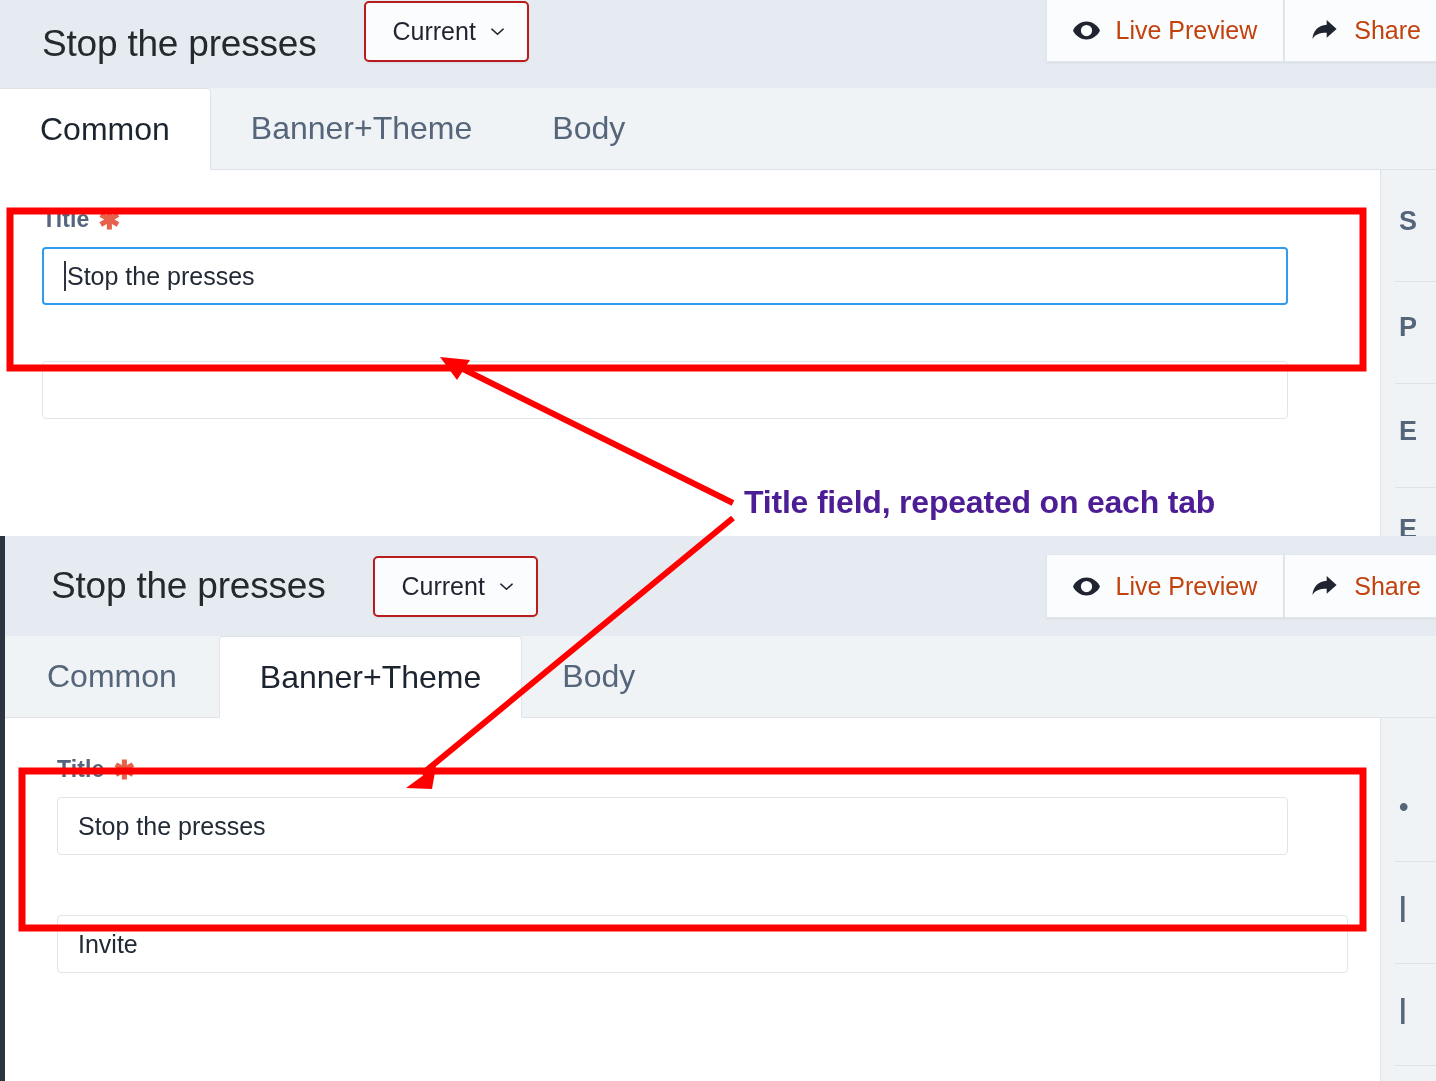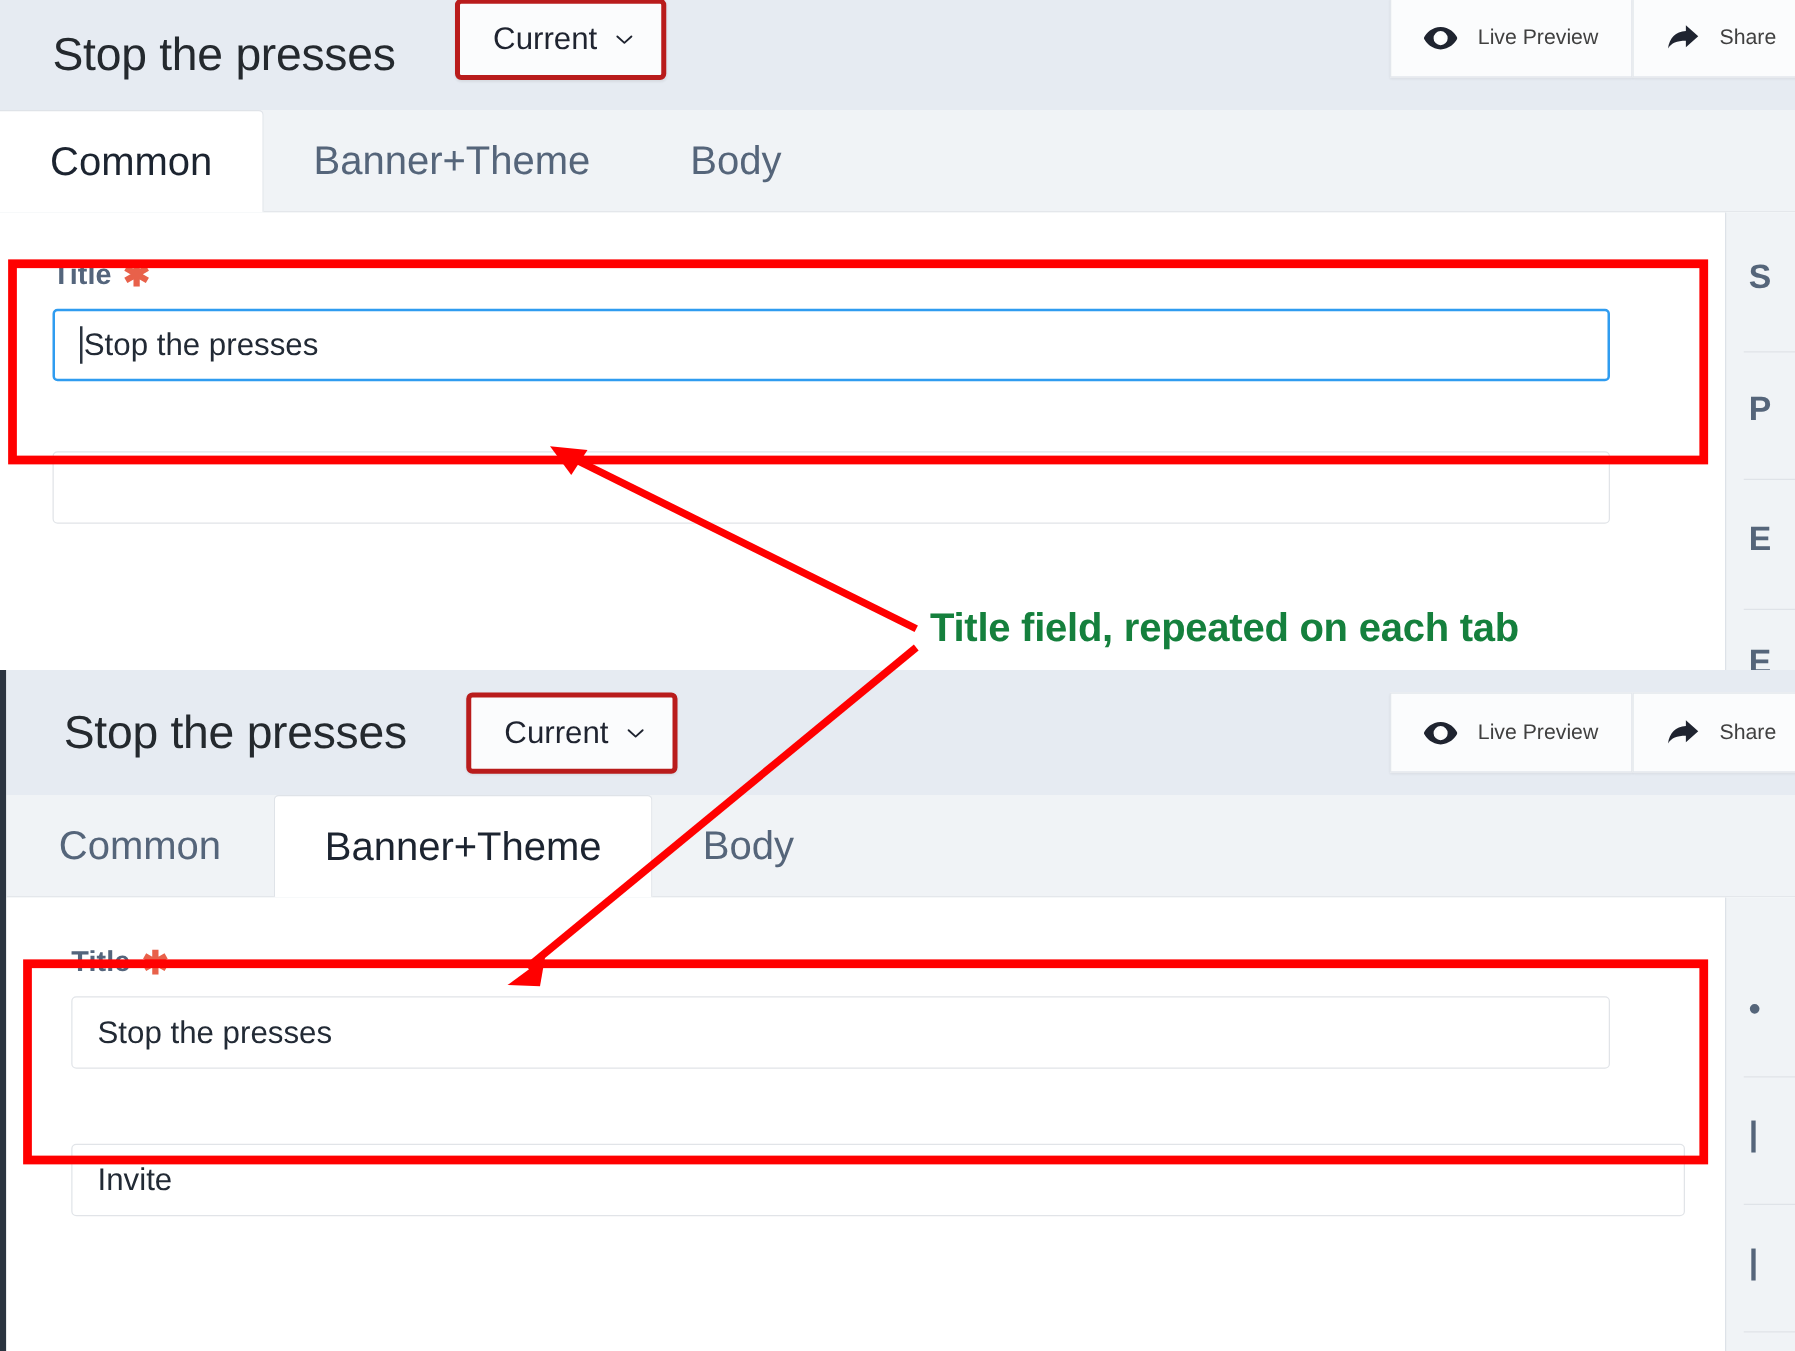--- a/index.html
+++ b/index.html
@@ -25,21 +25,21 @@
   .app-title {
     font-size: 37px;
     font-weight: 400;
     color: #24292e;
     letter-spacing: -0.2px;
     white-space: nowrap;
   }
   .current-btn {
     margin-left: 48px;
     background: #fbfcfd;
-    border: 4px solid #b91c1c;
+    border: 2px solid #b91c1c;
     border-radius: 5px;
     padding: 14px 22px 14px 26px;
     display: flex;
     align-items: center;
     gap: 14px;
     box-shadow: 0 1px 2px rgba(27,31,35,.07);
   }
   .current-btn .lbl { font-size: 25px; color: #1f2430; }
   .chev { display:block; width: 15px; height: 15px; }
   .chev svg { display:block; }
@@ -54,21 +54,21 @@
   .hdr-btn {
     background: #fbfcfd;
     border: 1px solid #e3e7ec;
     display: flex;
     align-items: center;
     gap: 16px;
     padding: 0 26px;
     height: 100%;
     box-shadow: 0 1px 2px rgba(27,31,35,.07);
   }
-  .hdr-btn .lbl { font-size: 17px; color: #404040; white-space: nowrap; }
+  .hdr-btn .lbl { font-size: 25px; color: #c2410c; white-space: nowrap; }
   .hdr-icn { display: flex; align-items: center; color: #1f2430; }
 
   
   .tabbar {
     position: relative;
     height: 82px;
     background: #f0f3f6;
     border-bottom: 1px solid #dfe3e8;
     display: flex;
     align-items: flex-end;
@@ -147,21 +147,21 @@
     color: #55657a;
     padding-left: 18px;
     white-space: nowrap;
   }
   .rail-div { height: 1px; background: #dfe3e8; margin: 0 0 0 14px; }
 
   
   #overlay { position: absolute; inset: 0; pointer-events: none; z-index: 50; }
   .anno-text {
     position: absolute;
-    color: #15803d;
+    color: #4c1d95;
     font-weight: bold;
     font-size: 32px;
     white-space: nowrap;
     font-family: "Liberation Sans", sans-serif;
     letter-spacing: -.2px;
   }
 </style>
 </head>
 <body>
 

